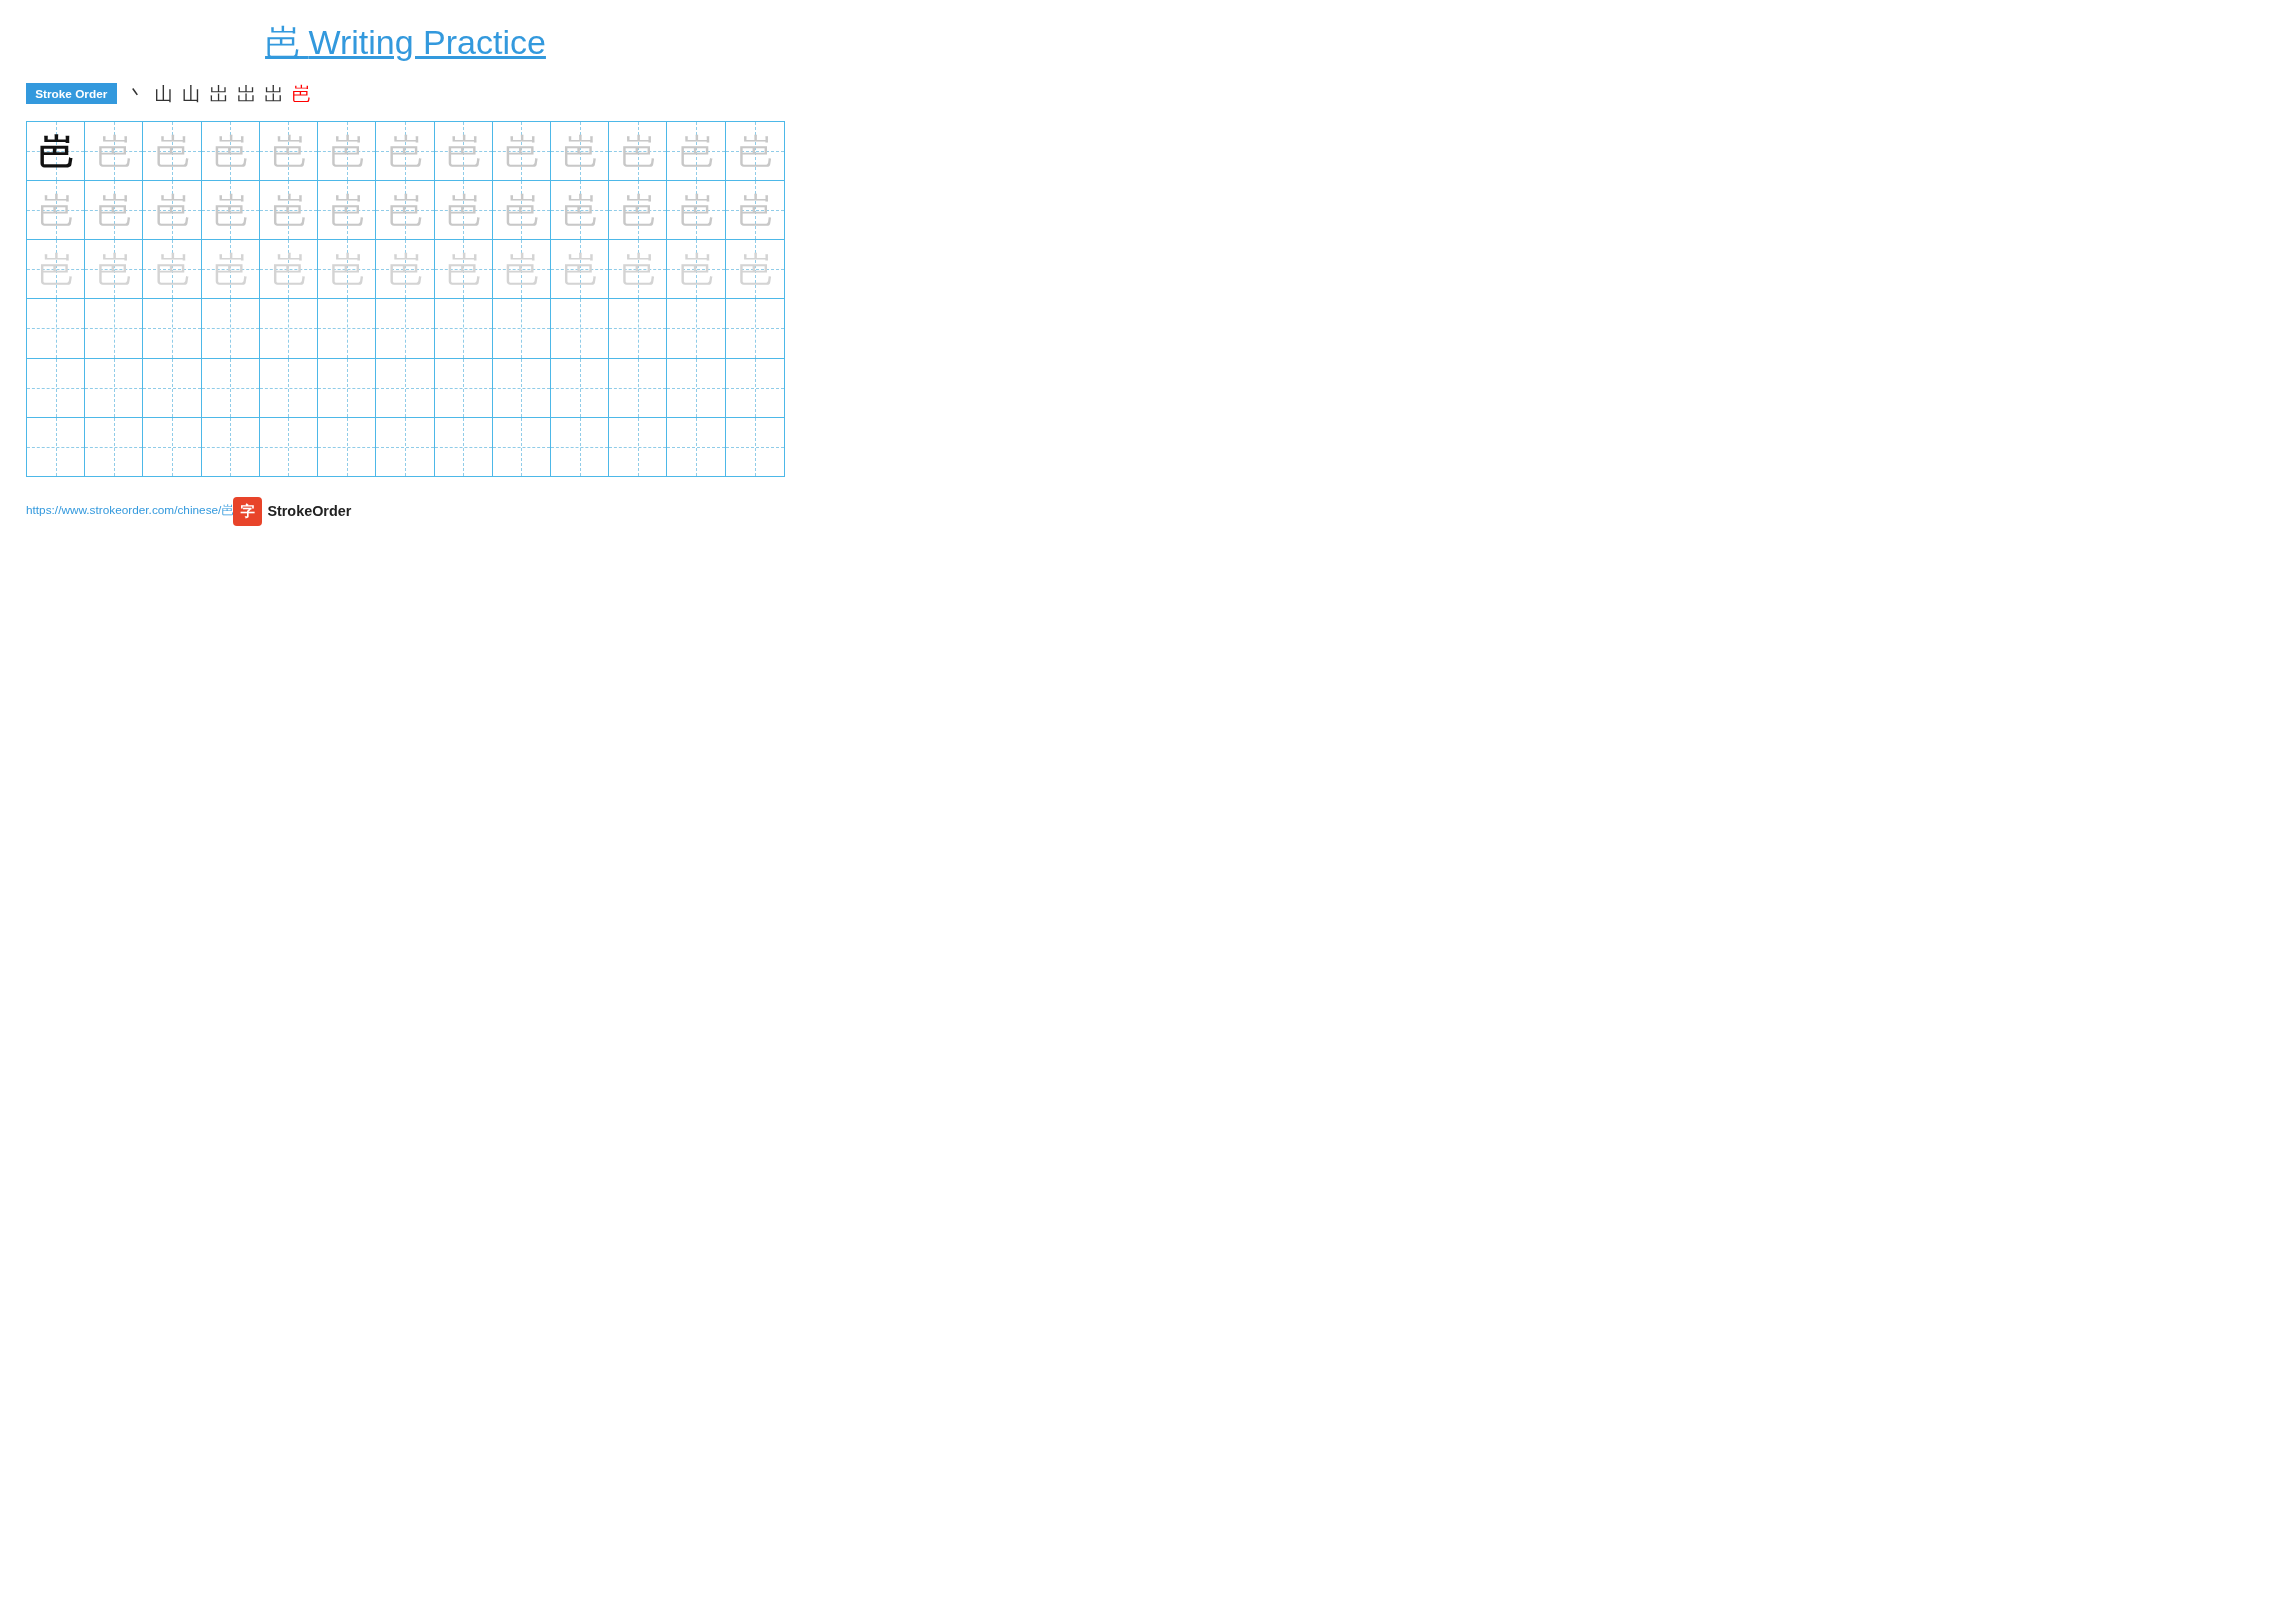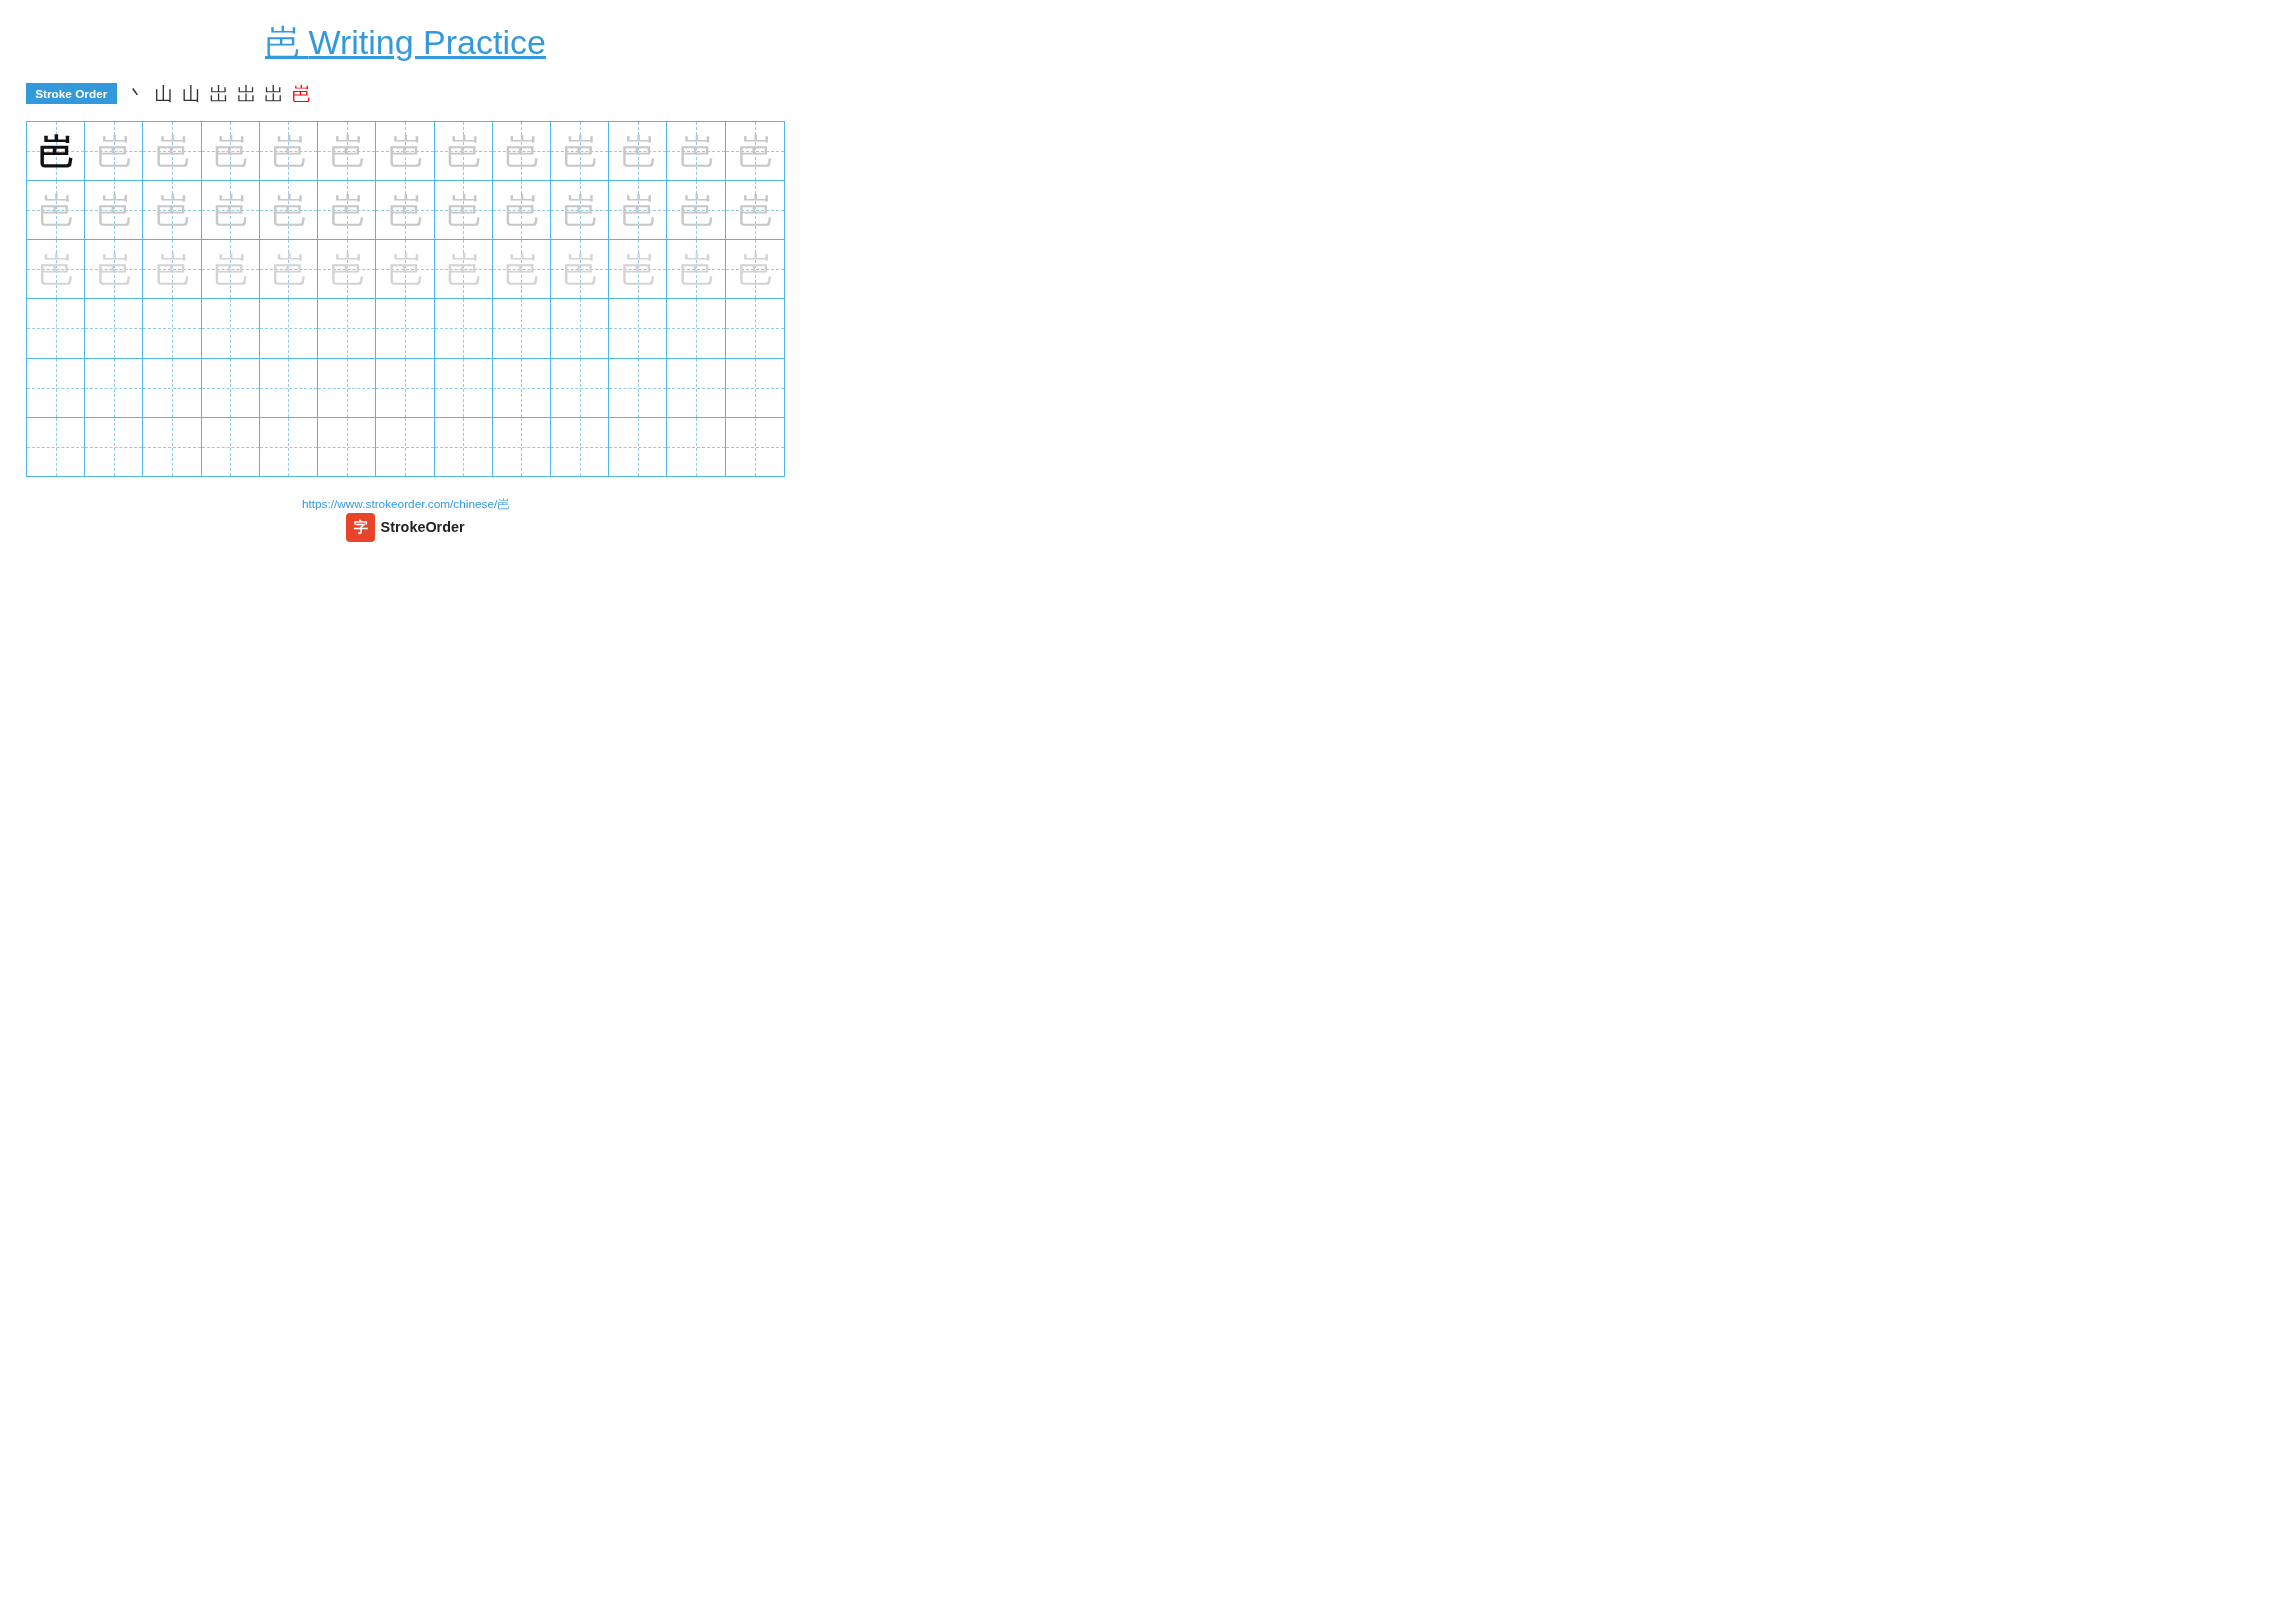--- a/index.html
+++ b/index.html
@@ -113,24 +113,23 @@
     .char-gray-1 {
       color: #c8c8c8;
     }
     .char-gray-2 {
       color: #d4d4d4;
     }
 
     
     .footer {
       display: flex;
-      justify-content: space-between;
+      justify-content: flex-start;
       align-items: center;
       margin-top: 19.6px;
-      flex-direction: column;
     }
     .footer-url {
       color: #3399dd;
       font-size: 11.8px;
     }
     .footer-logo {
       display: flex;
       align-items: center;
       gap: 5.2px;
     }

